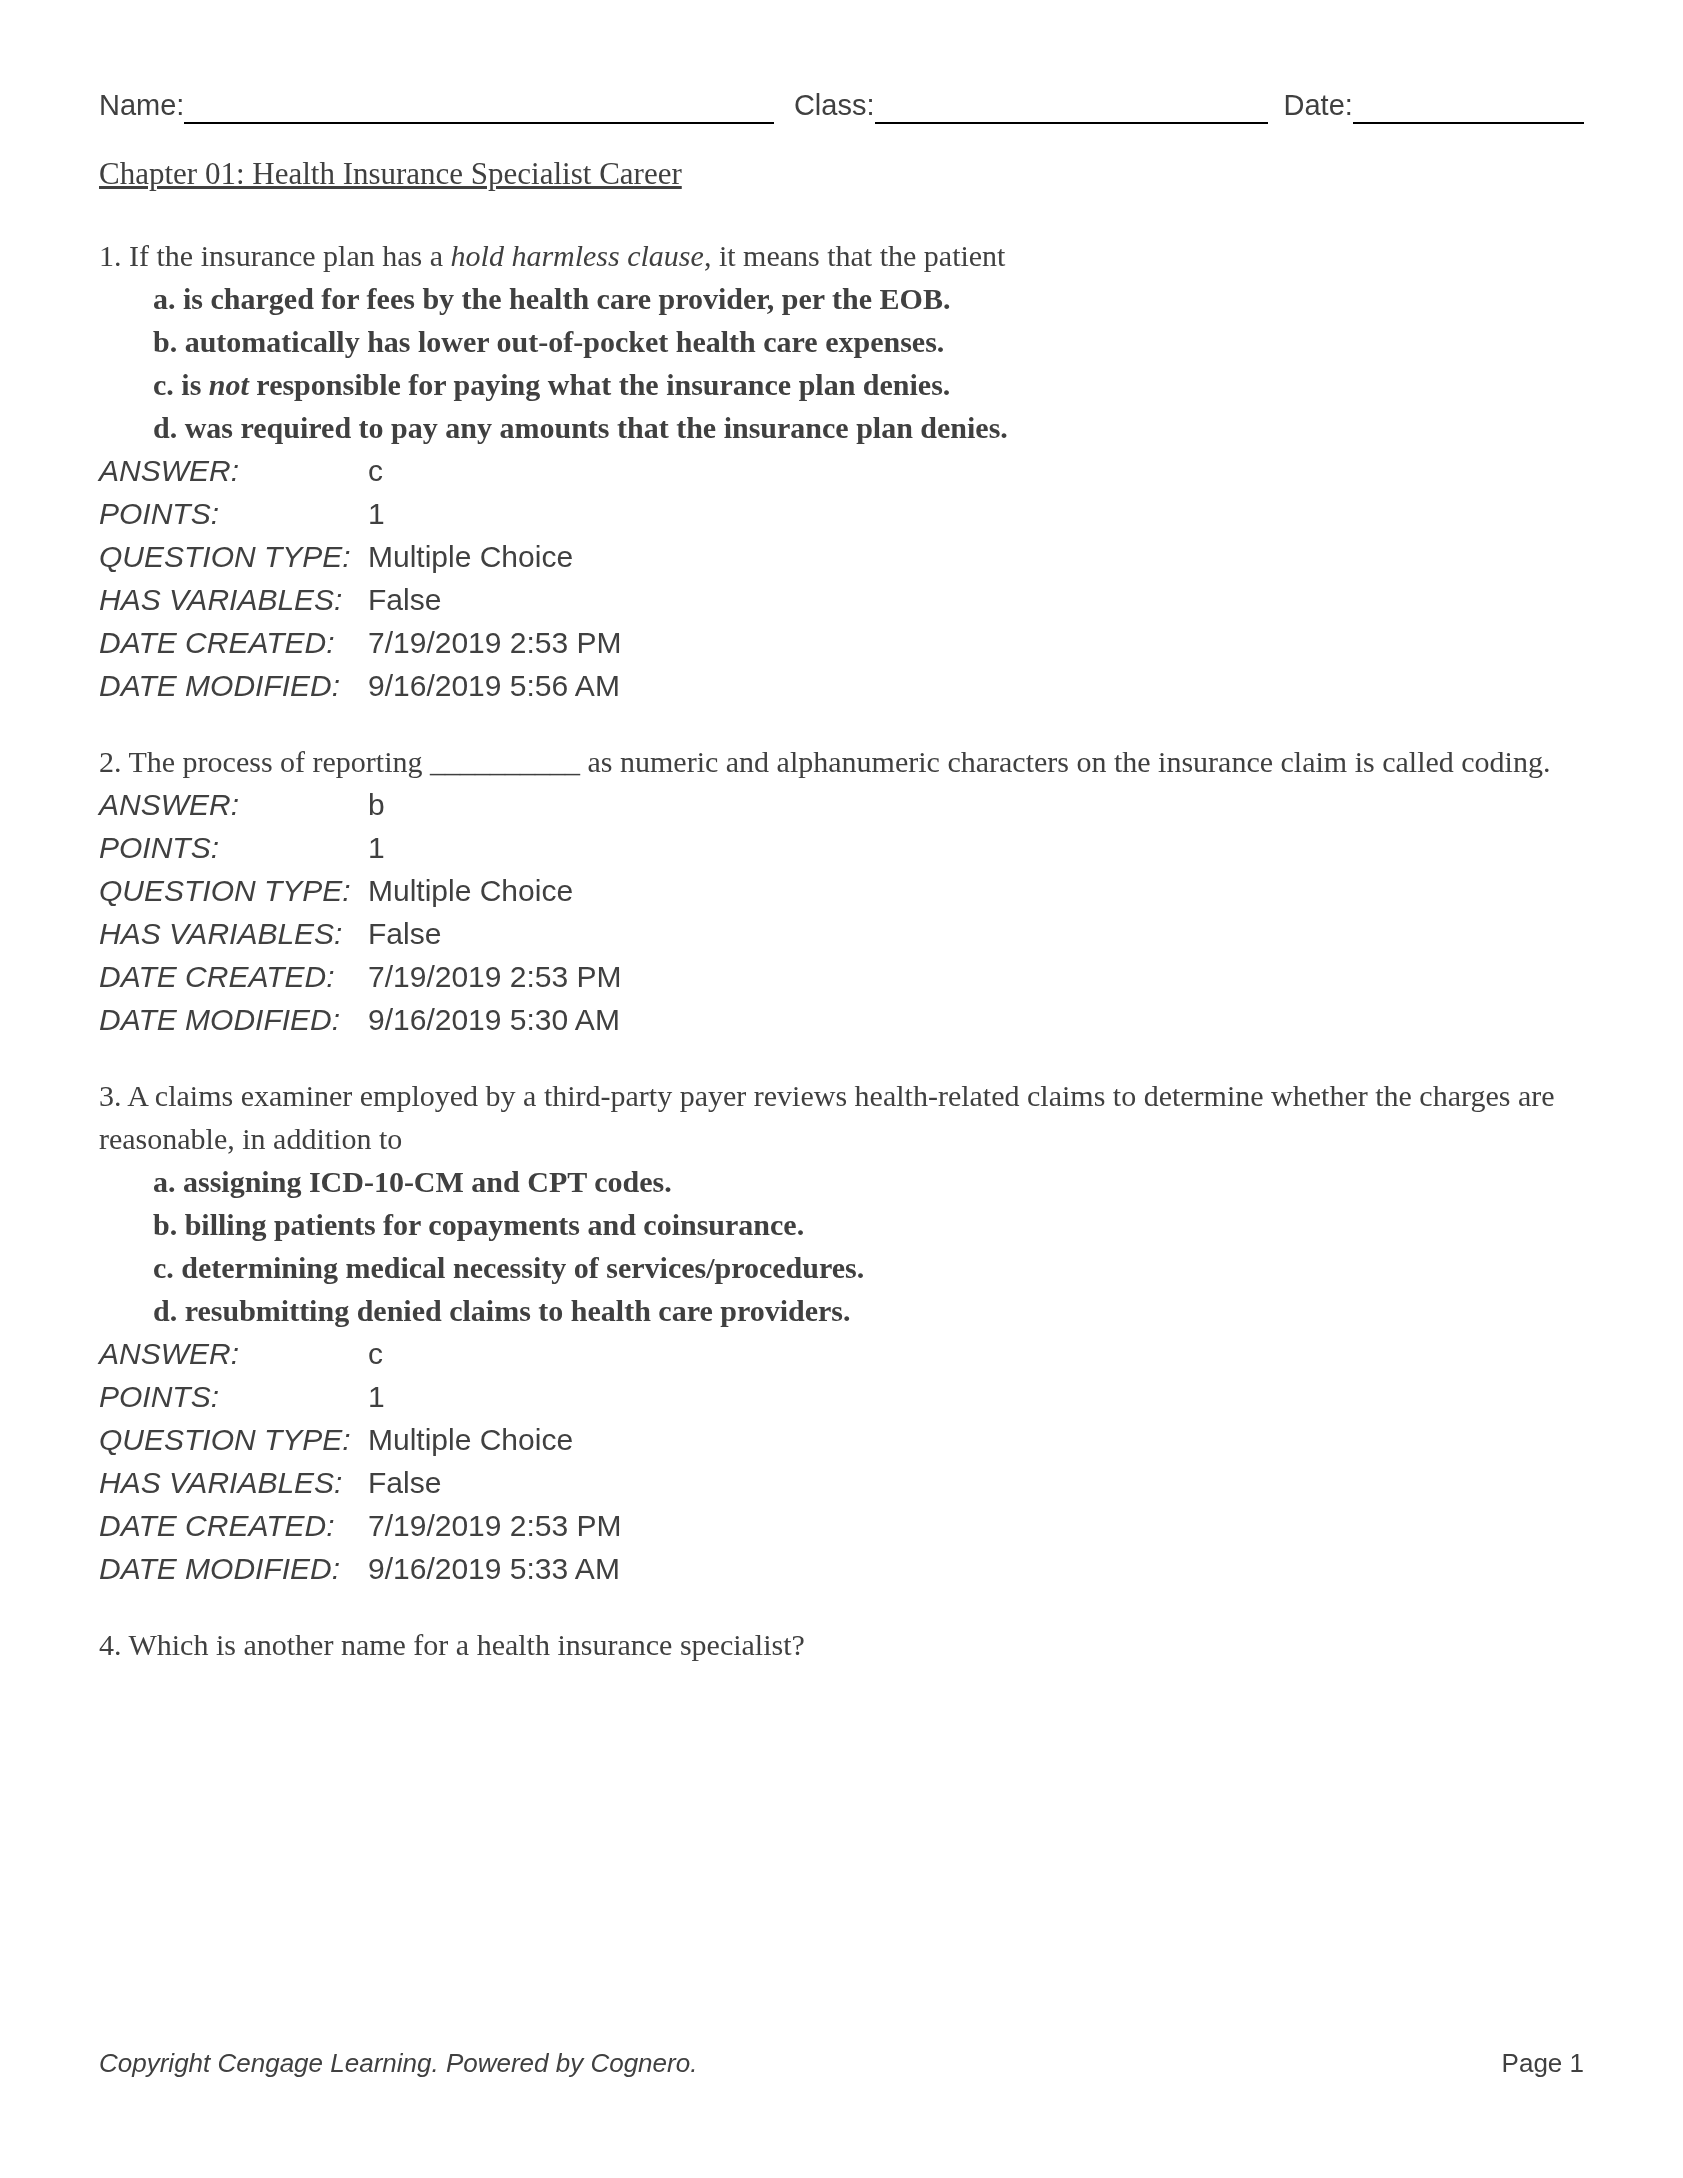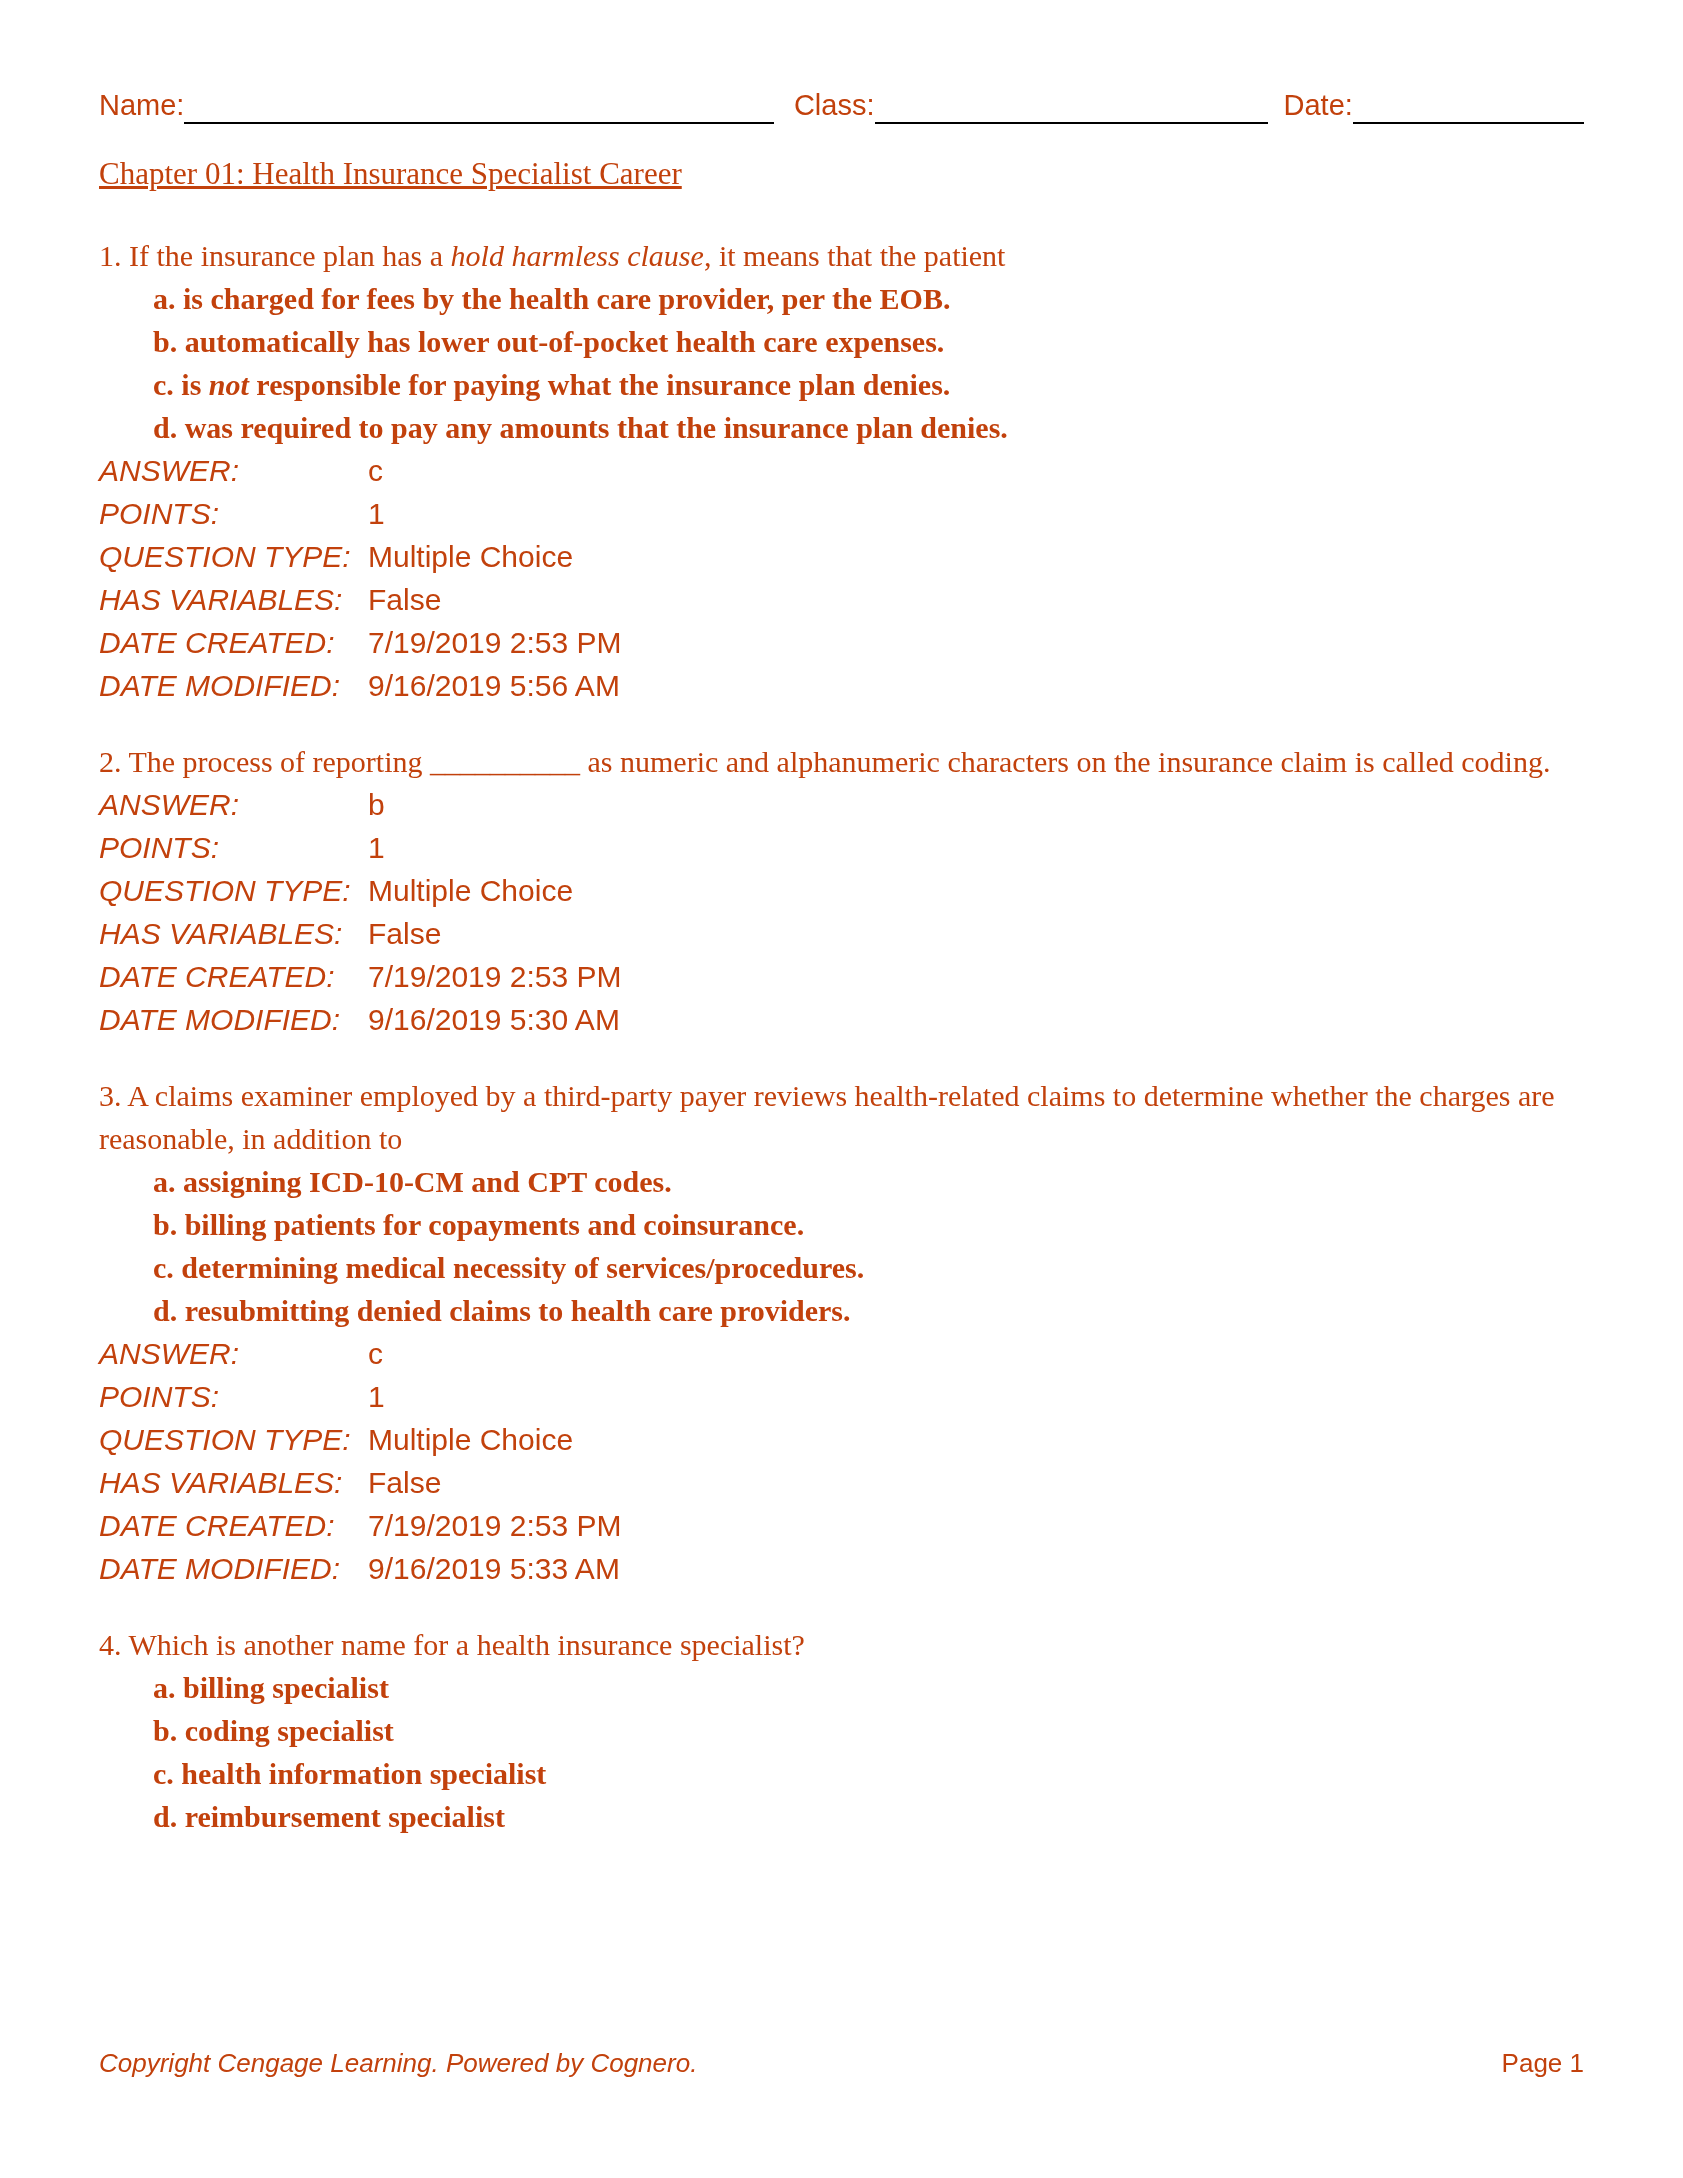--- a/index.html
+++ b/index.html
@@ -4,21 +4,21 @@
 <style>
   html, body { margin: 0; padding: 0; background: #ffffff; }
   .page {
     width: 1683px;
     height: 2178px;
     box-sizing: border-box;
     padding: 89px 99px 99px 99px;
     display: flex;
     flex-direction: column;
     background: #ffffff;
-    color: #c2410c;
+    color: #404040;
     font-family: "Liberation Serif", serif;
     font-size: 30px;
     position: relative;
   }
   
   .header-row {
     display: flex;
     align-items: flex-end;
     font-family: "Liberation Sans", sans-serif;
     font-size: 29px;
@@ -190,26 +190,20 @@
             <span class="meta-value">7/19/2019 2:53 PM</span>
           </div>
           <div class="meta-row">
             <span class="meta-label">DATE MODIFIED:</span>
             <span class="meta-value">9/16/2019 5:33 AM</span>
           </div>
         </div>
       </div>
       <div class="question">
         <div class="prompt"><span>4. Which is another name for a health insurance specialist?</span></div>
-        <div class="options">
-          <div class="option-line"><span>a. billing specialist</span></div>
-          <div class="option-line"><span>b. coding specialist</span></div>
-          <div class="option-line"><span>c. health information specialist</span></div>
-          <div class="option-line"><span>d. reimbursement specialist</span></div>
-        </div>
       </div>
     </div>
 
   <div class="footer">
     <span class="copyright">Copyright Cengage Learning. Powered by Cognero.</span>
     <span class="page-num">Page 1</span>
   </div>
 
 </div>
 

